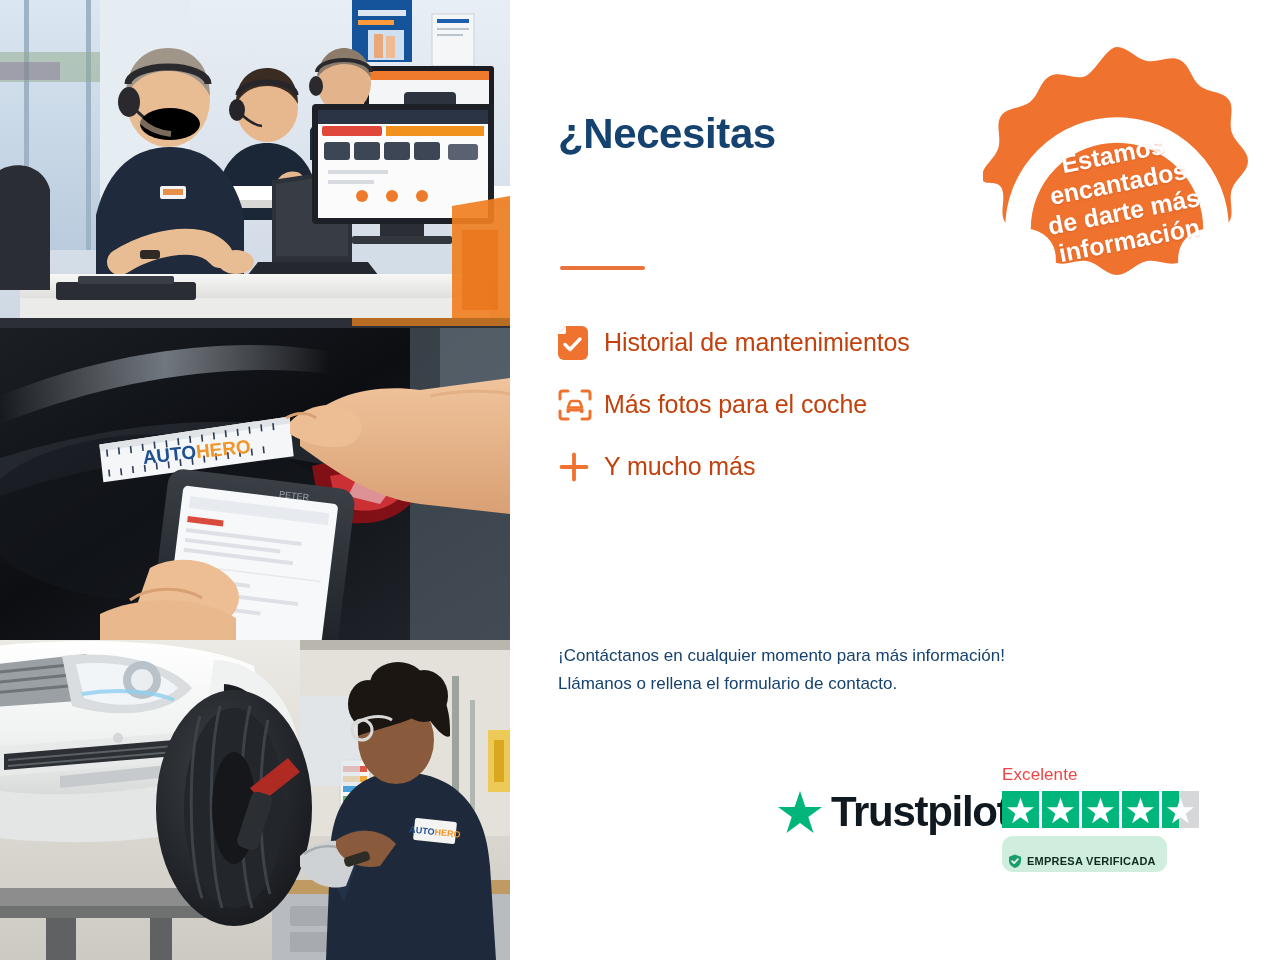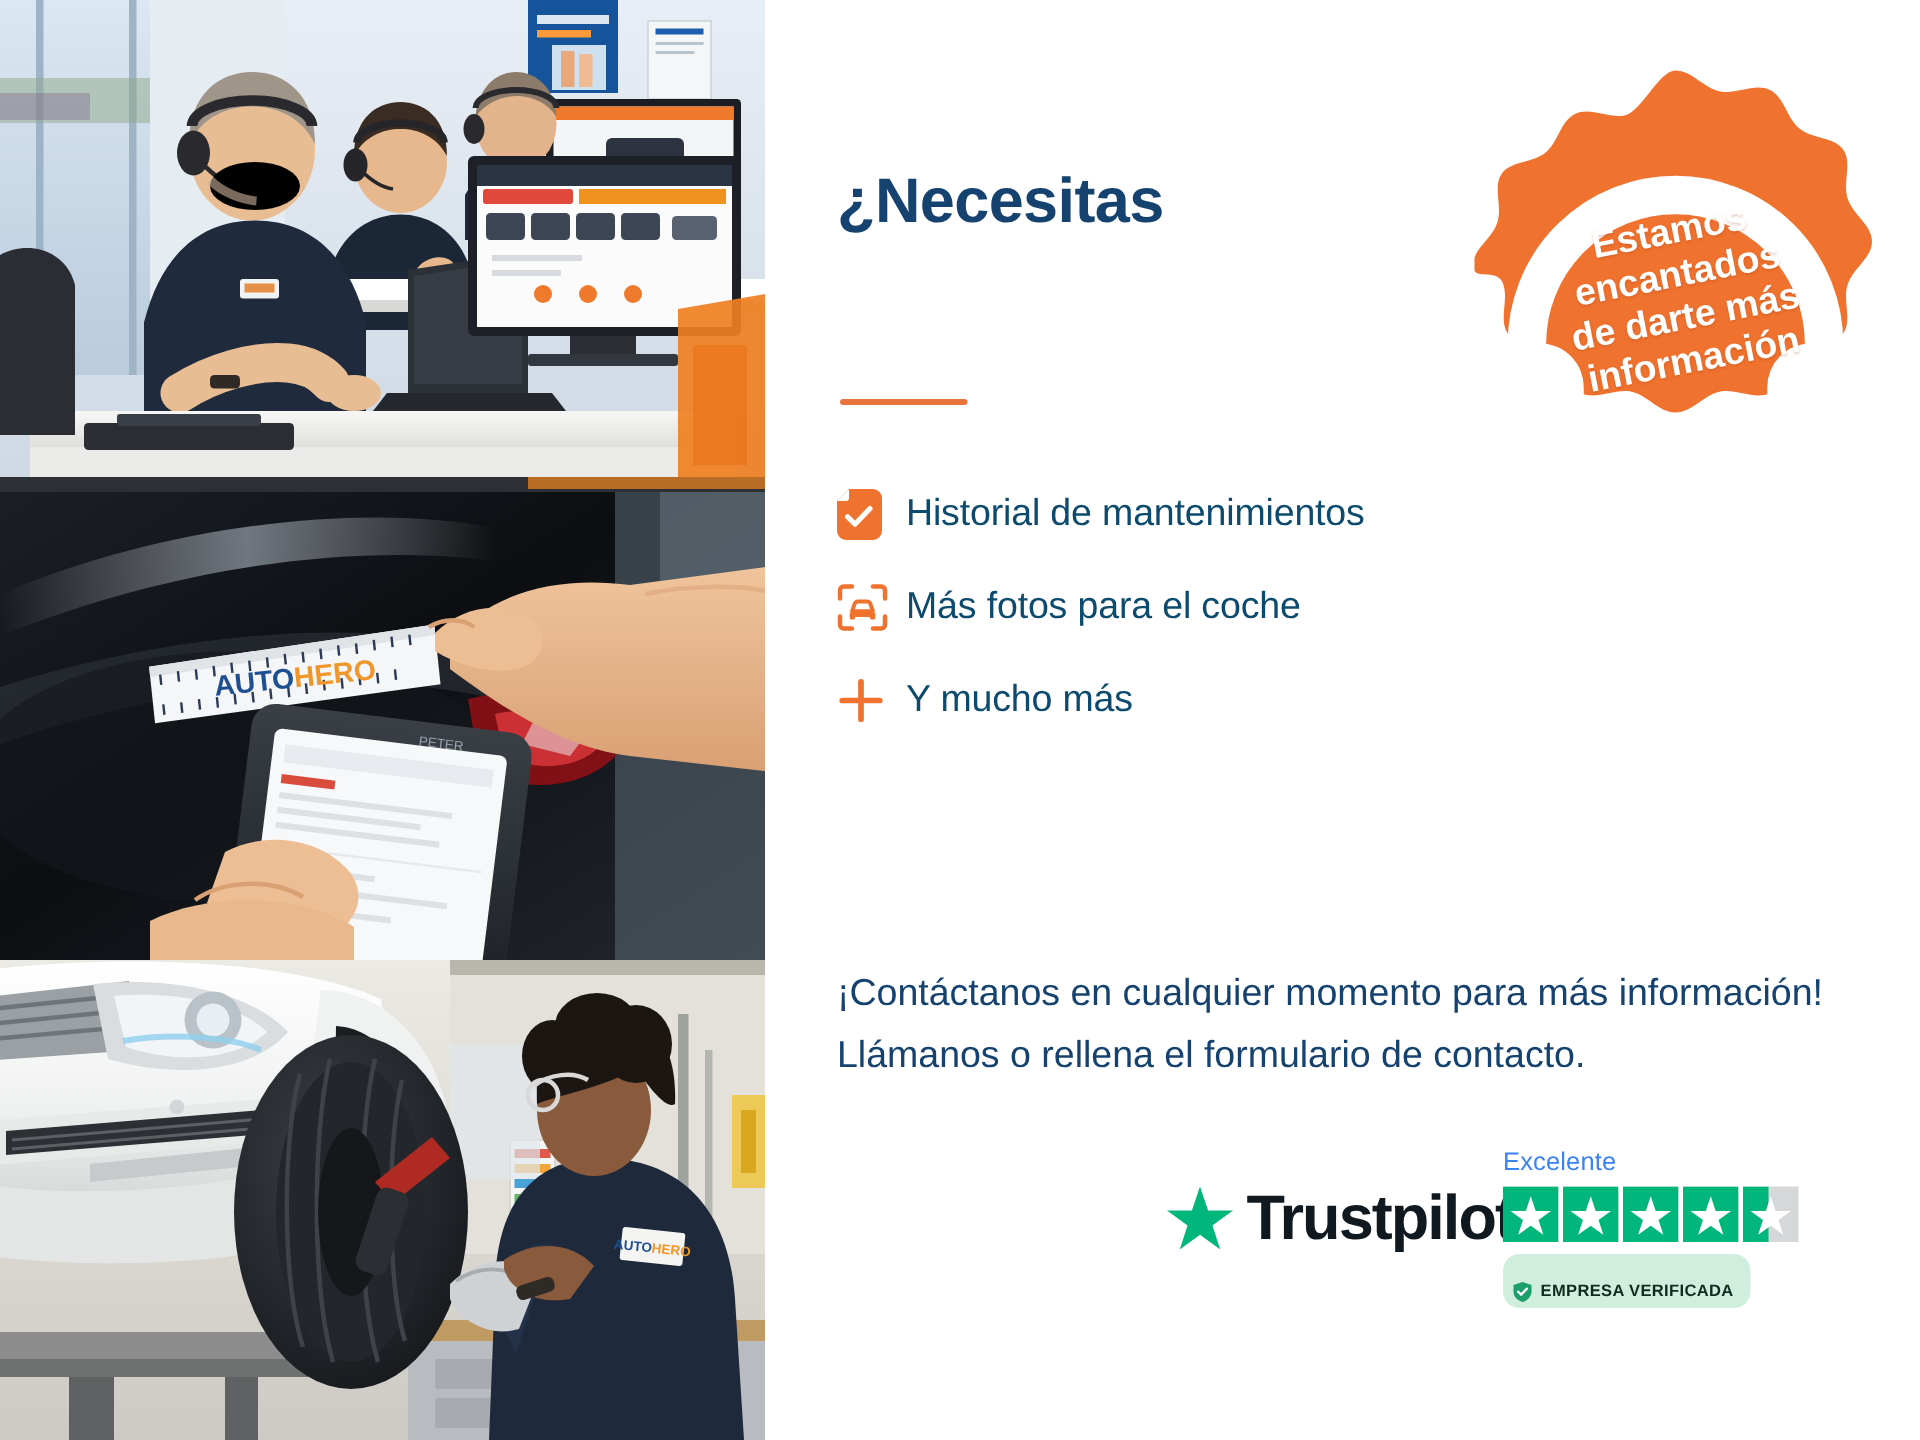--- a/index.html
+++ b/index.html
@@ -71,35 +71,35 @@
     align-items: center;
     height: 62px;
   }
   .feature .ico {
     flex: 0 0 46px;
     width: 46px; height: 40px;
     display: flex; align-items: center; justify-content: flex-start;
   }
   .feature .ico svg { display: block; }
   .feature .flabel {
-    color: #0c4a6e;
+    color: #c2410c;
     font-size: 25px;
     font-weight: 400;
     line-height: 1.1;
     letter-spacing: -0.1px;
     white-space: nowrap;
   }
 
   
   .contact {
     position: absolute;
     left: 48px; top: 642px;
     width: 680px;
     color: #15426E;
-    font-size: 25px;
+    font-size: 17px;
     line-height: 1.62;
     font-weight: 400;
   }
   .contact span { display: block; white-space: nowrap; }
 
   
   .badge {
     position: absolute;
     left: 473px; top: 43px;
     width: 268px; height: 268px;
@@ -144,21 +144,21 @@
   }
   .tp-logo .tp-name {
     font-size: 42px;
     font-weight: 700;
     color: #101820;
     letter-spacing: -1.3px;
     line-height: 1;
   }
   .tp-right { position: absolute; left: 224px; top: 0; width: 200px; }
   .tp-excelente {
-    color: #3b82f6;
+    color: #ef4444;
     font-size: 17px;
     font-weight: 400;
     line-height: 1.2;
     margin-bottom: 6px;
     letter-spacing: 0.1px;
   }
   .tp-stars { display: flex; gap: 3px; }
   .tp-star {
     position: relative;
     width: 37px; height: 37px;

